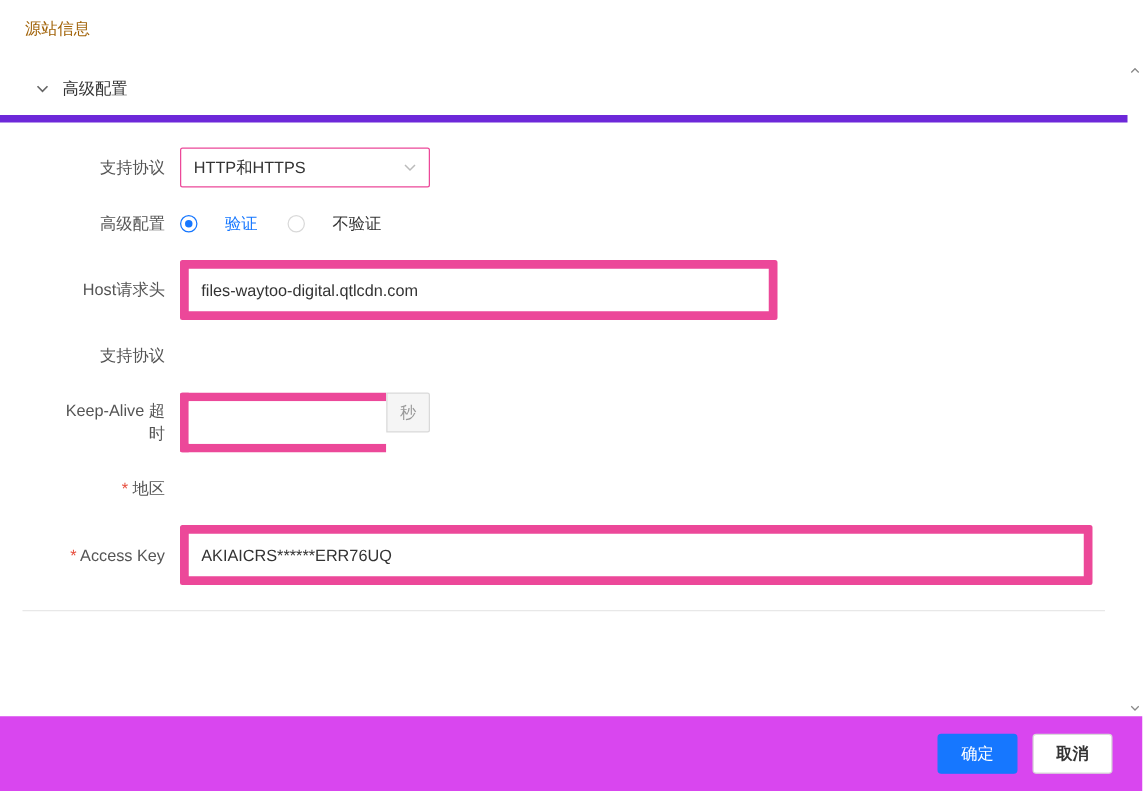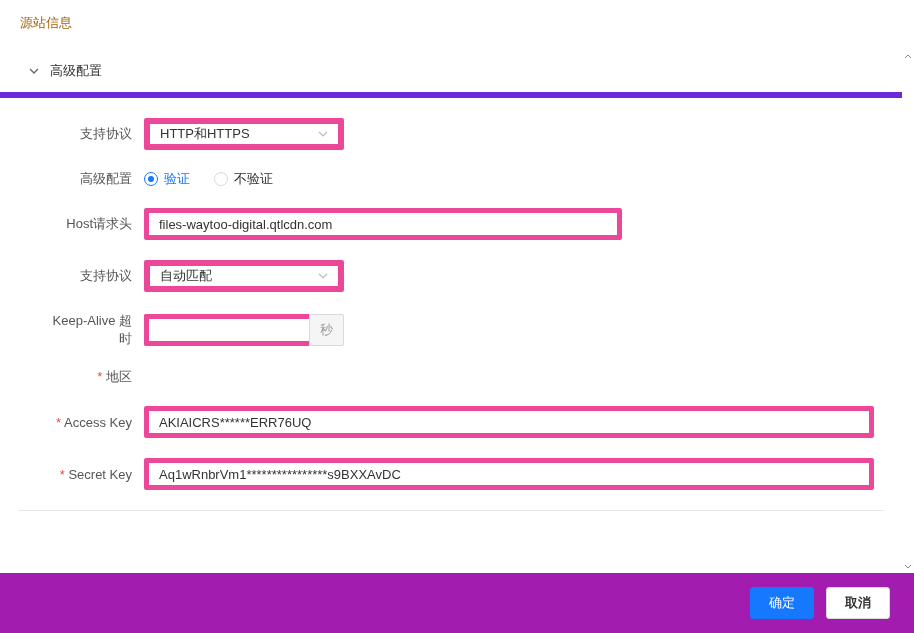--- a/index.html
+++ b/index.html
@@ -71,21 +71,21 @@
     }
     .form-control {
       flex: 1;
       display: flex;
       align-items: center;
     }
     .select-box {
       position: relative;
       width: 200px;
       height: 32px;
-      border: 6px solid #ec4899;
+      border: 1px solid #ec4899;
       border-radius: 2px;
       display: flex;
       align-items: center;
       padding: 0 28px 0 10px;
       background: #fff;
       cursor: pointer;
       font-size: 13px;
       color: #333;
     }
     .select-arrow {
@@ -94,22 +94,22 @@
       top: 50%;
       transform: translateY(-50%);
       pointer-events: none;
     }
     .select-arrow svg {
       width: 10px;
       height: 10px;
       display: block;
     }
     .text-input {
-      height: 32px;
-      border: 5px solid #ec4899;
+      height: 48px;
+      border: 7px solid #ec4899;
       border-radius: 2px;
       padding: 0 10px;
       font-size: 13px;
       color: #333;
       outline: none;
       background: #fff;
     }
     .text-input.wide {
       width: 478px;
     }
@@ -118,21 +118,21 @@
       max-width: 748px;
     }
     .radio-group {
       display: flex;
       align-items: center;
       gap: 24px;
     }
     .radio-item {
       display: flex;
       align-items: center;
-      gap: 6px;
+      gap: 22px;
       cursor: pointer;
       font-size: 13px;
     }
     .radio-circle {
       width: 14px;
       height: 14px;
       border-radius: 50%;
       border: 1px solid #d9d9d9;
       display: flex;
       align-items: center;
@@ -180,21 +180,21 @@
       position: absolute;
       bottom: 0;
       left: 0;
       right: 0;
       height: 60px;
       display: flex;
       align-items: center;
       justify-content: flex-end;
       padding: 0 24px;
       gap: 12px;
-      background: #a21caf;
+      background: #d946ef;
     }
     .btn {
       height: 32px;
       padding: 0 18px;
       border-radius: 3px;
       font-size: 13px;
       cursor: pointer;
       display: flex;
       align-items: center;
       justify-content: center;
@@ -283,30 +283,20 @@
 
     <div class="form-row">
       <div class="form-label">Host请求头</div>
       <div class="form-control">
         <input type="text" class="text-input wide" value="files-waytoo-digital.qtlcdn.com" style="">
       </div>
     </div>
 
     <div class="form-row">
       <div class="form-label">支持协议</div>
-      <div class="form-control">
-        <div class="select-box">
-          <span>自动匹配</span>
-          <span class="select-arrow">
-            <svg viewBox="0 0 10 10">
-                <path d="M1 3 L5 7 L9 3" stroke="#bbb" stroke-width="1.2" fill="none"></path>
-              </svg>
-          </span>
-        </div>
-      </div>
     </div>
 
     <div class="form-row">
       <div class="form-label">Keep-Alive 超时</div>
       <div class="form-control">
         <div class="input-with-suffix">
           <input type="text" class="text-input" value="" style="">
           <div class="suffix">秒</div>
         </div>
       </div>
@@ -317,26 +307,20 @@
       <div class="form-label required">地区</div>
     </div>
 
     <div class="form-row">
       <div class="form-label required">Access Key</div>
       <div class="form-control">
         <input type="text" class="text-input full" value="AKIAICRS******ERR76UQ" style="">
       </div>
     </div>
 
-    <div class="form-row">
-      <div class="form-label required">Secret Key</div>
-      <div class="form-control">
-        <input type="text" class="text-input full" value="Aq1wRnbrVm1****************s9BXXAvDC" style="">
-      </div>
-    </div>
 
   </div>
 
   <div class="divider"></div>
 </div>
 
 <div class="scrollbar-track">
   <div class="scroll-arrow up">
     <svg viewBox="0 0 8 8">
         <path d="M1 5 L4 2 L7 5" stroke="#888" stroke-width="1" fill="none"></path>

